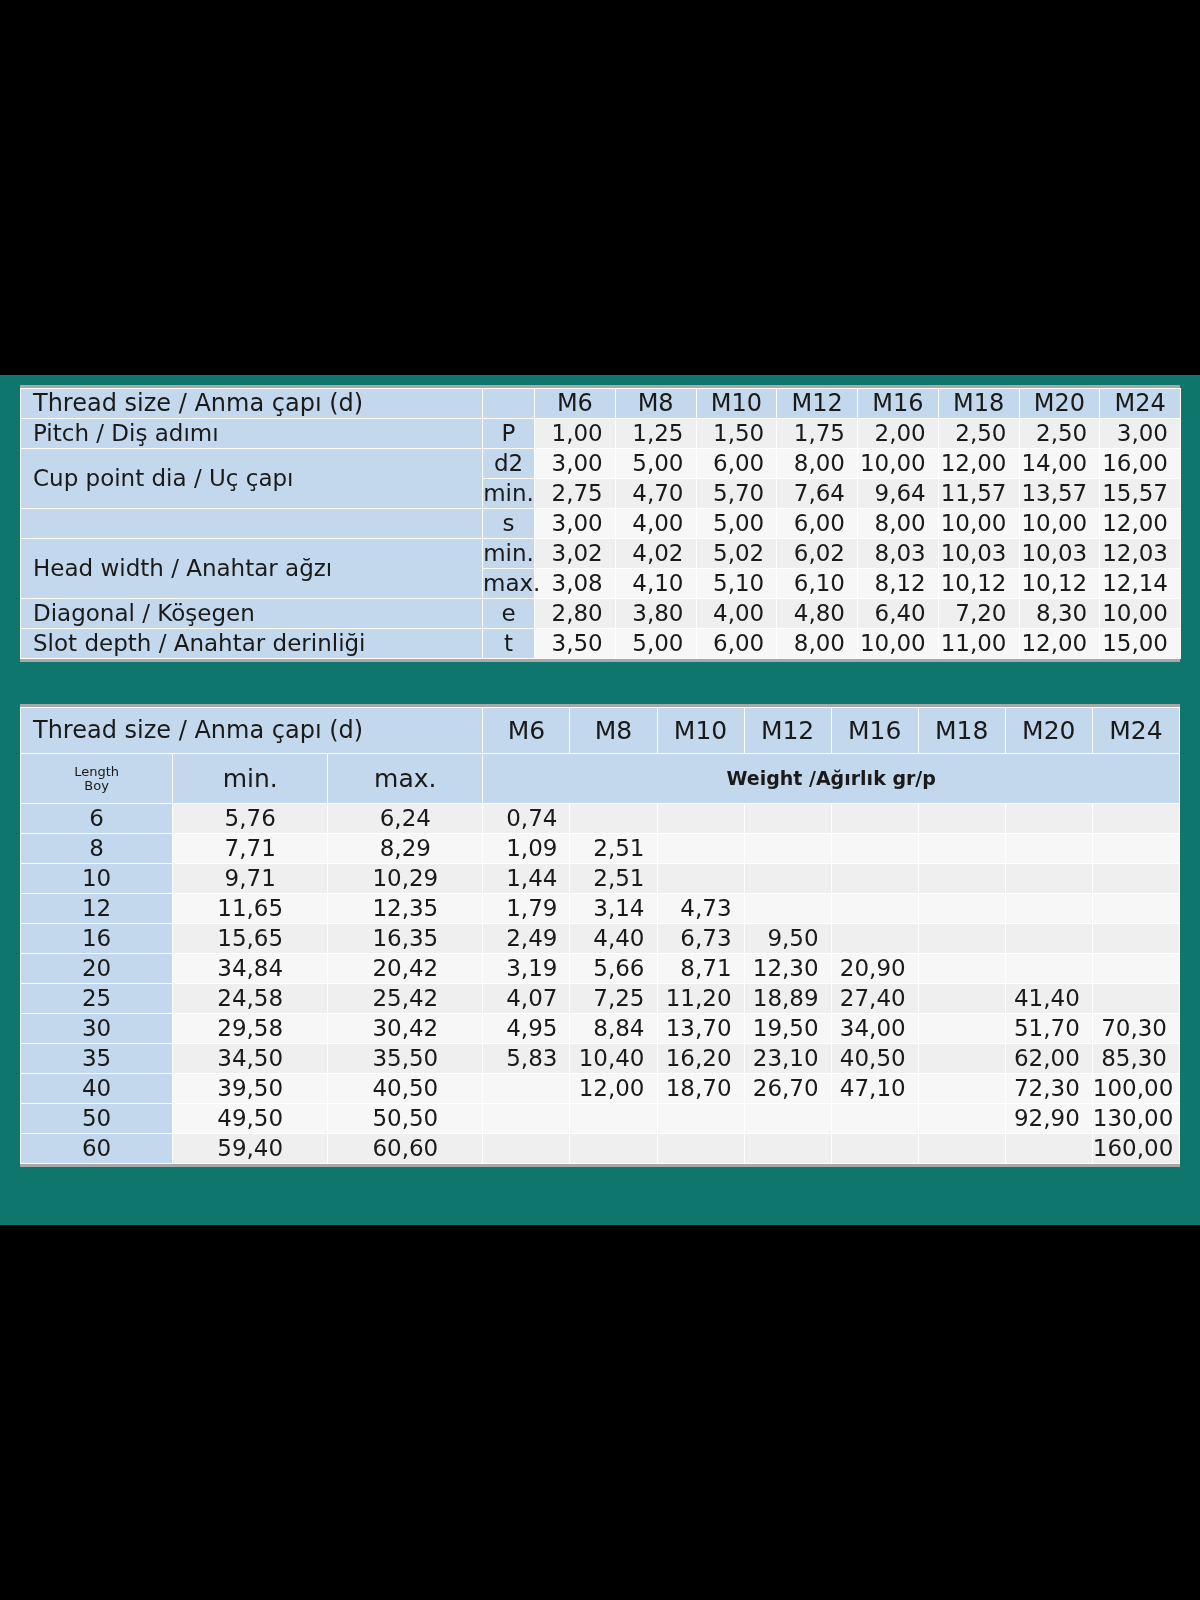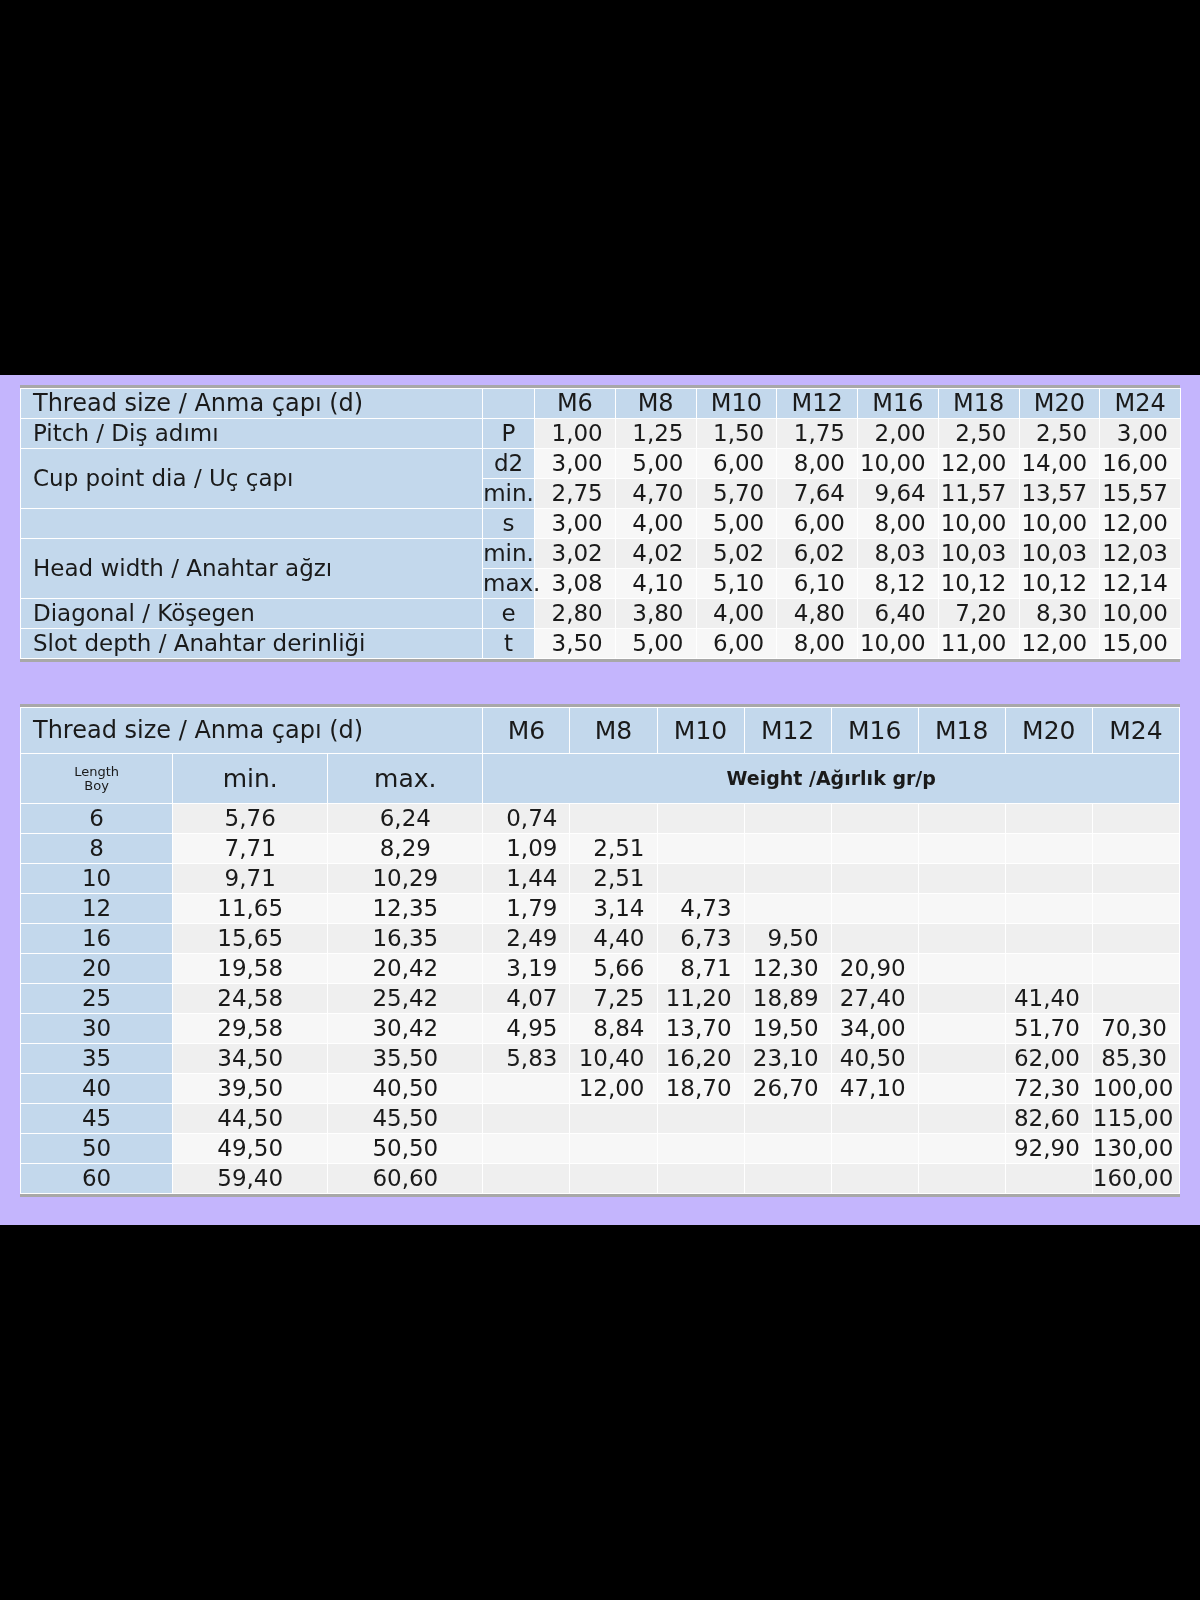--- a/index.html
+++ b/index.html
@@ -12,21 +12,21 @@
     height: 1600px;
     font-family: "DejaVu Sans", "Liberation Sans", sans-serif;
     overflow: hidden;
   }
   .page {
     position: absolute;
     left: 0;
     top: 375px;
     width: 1200px;
     height: 850px;
-    background: #c4b5fd;
+    background: #0f766e;
   }
   .sheet {
     position: absolute;
     left: 20px;
     top: 10px;
     width: 1160px;
   }
 
   
   table {
@@ -325,21 +325,21 @@
           <td class="grey r">6,73</td>
           <td class="grey r">9,50</td>
           <td class="grey r"></td>
           <td class="grey r"></td>
           <td class="grey r"></td>
           <td class="grey r"></td>
         </tr>
 
         <tr class="rowh">
           <td class="blue c">20</td>
-          <td class="greyalt c">19,58</td>
+          <td class="greyalt c">34,84</td>
           <td class="greyalt c">20,42</td>
           <td class="greyalt r">3,19</td>
           <td class="greyalt r">5,66</td>
           <td class="greyalt r">8,71</td>
           <td class="greyalt r">12,30</td>
           <td class="greyalt r">20,90</td>
           <td class="greyalt r"></td>
           <td class="greyalt r"></td>
           <td class="greyalt r"></td>
         </tr>
@@ -393,33 +393,20 @@
           <td class="greyalt r"></td>
           <td class="greyalt r">12,00</td>
           <td class="greyalt r">18,70</td>
           <td class="greyalt r">26,70</td>
           <td class="greyalt r">47,10</td>
           <td class="greyalt r"></td>
           <td class="greyalt r">72,30</td>
           <td class="greyalt r">100,00</td>
         </tr>
 
-        <tr class="rowh">
-          <td class="blue c">45</td>
-          <td class="grey c">44,50</td>
-          <td class="grey c">45,50</td>
-          <td class="grey r"></td>
-          <td class="grey r"></td>
-          <td class="grey r"></td>
-          <td class="grey r"></td>
-          <td class="grey r"></td>
-          <td class="grey r"></td>
-          <td class="grey r">82,60</td>
-          <td class="grey r">115,00</td>
-        </tr>
 
         <tr class="rowh">
           <td class="blue c">50</td>
           <td class="greyalt c">49,50</td>
           <td class="greyalt c">50,50</td>
           <td class="greyalt r"></td>
           <td class="greyalt r"></td>
           <td class="greyalt r"></td>
           <td class="greyalt r"></td>
           <td class="greyalt r"></td>

